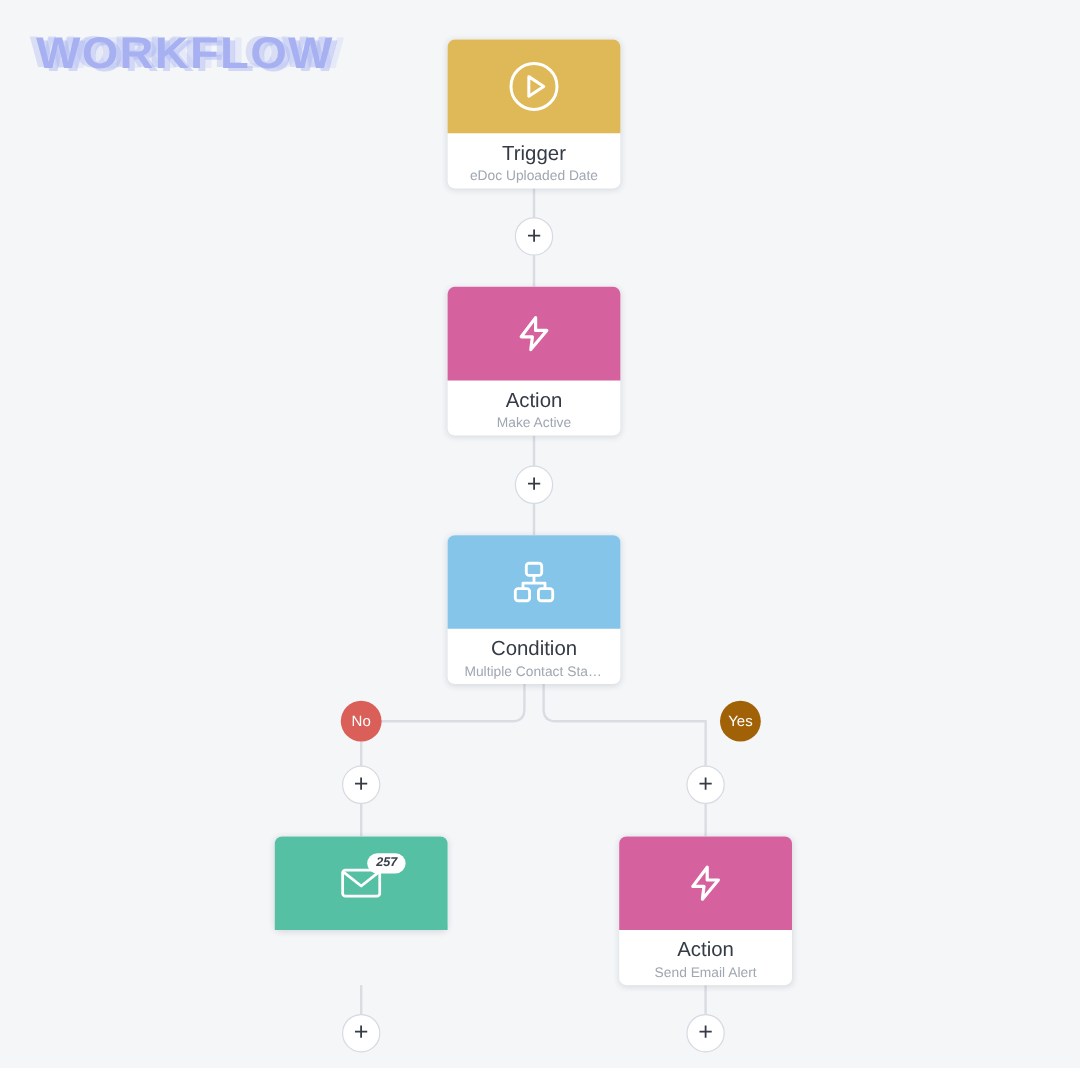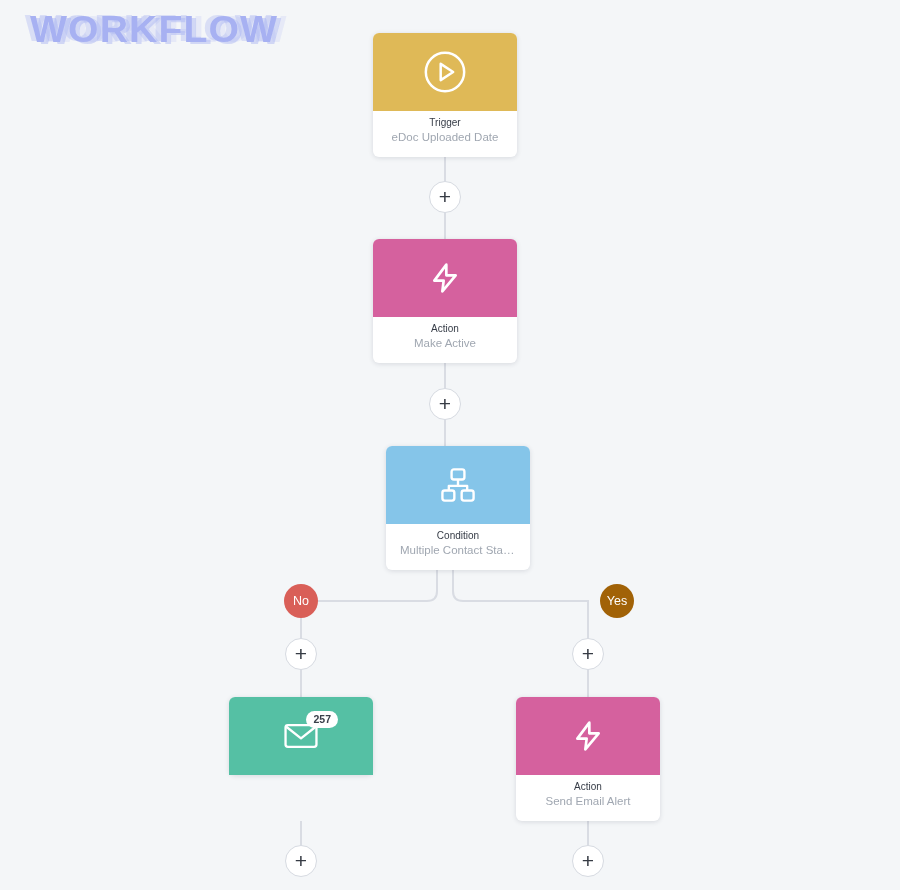--- a/index.html
+++ b/index.html
@@ -3,50 +3,50 @@
 <meta charset="utf-8">
 <style>
   html,body{margin:0;padding:0;}
   body{
     width:900px;height:890px;position:relative;overflow:hidden;
     background:#f4f6f8;
     font-family:"Liberation Sans",sans-serif;
     -webkit-font-smoothing:antialiased;
   }
   
-  .logo{position:absolute;left:30px;top:11px;width:246px;}
+  .logo{position:absolute;left:30px;top:26px;width:246px;}
   .logo-title{
     font-size:37px;font-weight:800;letter-spacing:1px;line-height:1;
     color:#a7b1f2;transform:scaleX(1.06);transform-origin:left;
     text-shadow:4px 2px 0 rgba(167,177,242,.45),-5px -1px 0 rgba(167,177,242,.35),9px 0 0 rgba(167,177,242,.18);
   }
   .logo-sub{
     font-family:"Liberation Serif",serif;font-style:italic;
     font-size:27px;color:#8b909b;text-align:right;margin-top:-6px;line-height:1;
   }
   
   svg.connectors{position:absolute;left:0;top:0;}
   
   .card{
     position:absolute;width:144px;background:#fff;border-radius:6px;
     box-shadow:0 1px 5px rgba(40,50,70,.14);cursor:pointer;
   }
   .card-header{
     height:78px;border-radius:6px 6px 0 0;
-    display:flex;align-items:center;justify-content:center;
+    display:flex;align-items:center;justify-content:center;font-style:italic;
   }
   .card-body{height:46px;text-align:center;padding-top:5px;box-sizing:border-box;}
-  .card-title{font-size:10px;font-weight:500;color:#353b46;line-height:1.4;}
+  .card-title{font-size:17px;font-weight:500;color:#353b46;line-height:1.4;}
   .card-subtitle{
     font-size:11.5px;color:#a0a7b1;margin-top:1px;padding:0 14px;
     white-space:nowrap;overflow:hidden;text-overflow:ellipsis;
   }
   .pos-trigger{left:373px;top:33px;}
   .pos-action1{left:373px;top:239px;}
-  .pos-condition{left:386px;top:446px;}
+  .pos-condition{left:373px;top:446px;}
   .pos-send-email{left:229px;top:697px;}
   .pos-action2{left:516px;top:697px;}
   
   .plus{
     position:absolute;width:32px;height:32px;border-radius:50%;
     background:#fff;border:1.5px solid #d6dae1;box-sizing:border-box;
     display:flex;align-items:center;justify-content:center;
     font-family:"Liberation Sans",sans-serif;
     font-size:21px;font-weight:400;color:#363b44;line-height:1;
     cursor:pointer;padding:0 0 2px 0;

